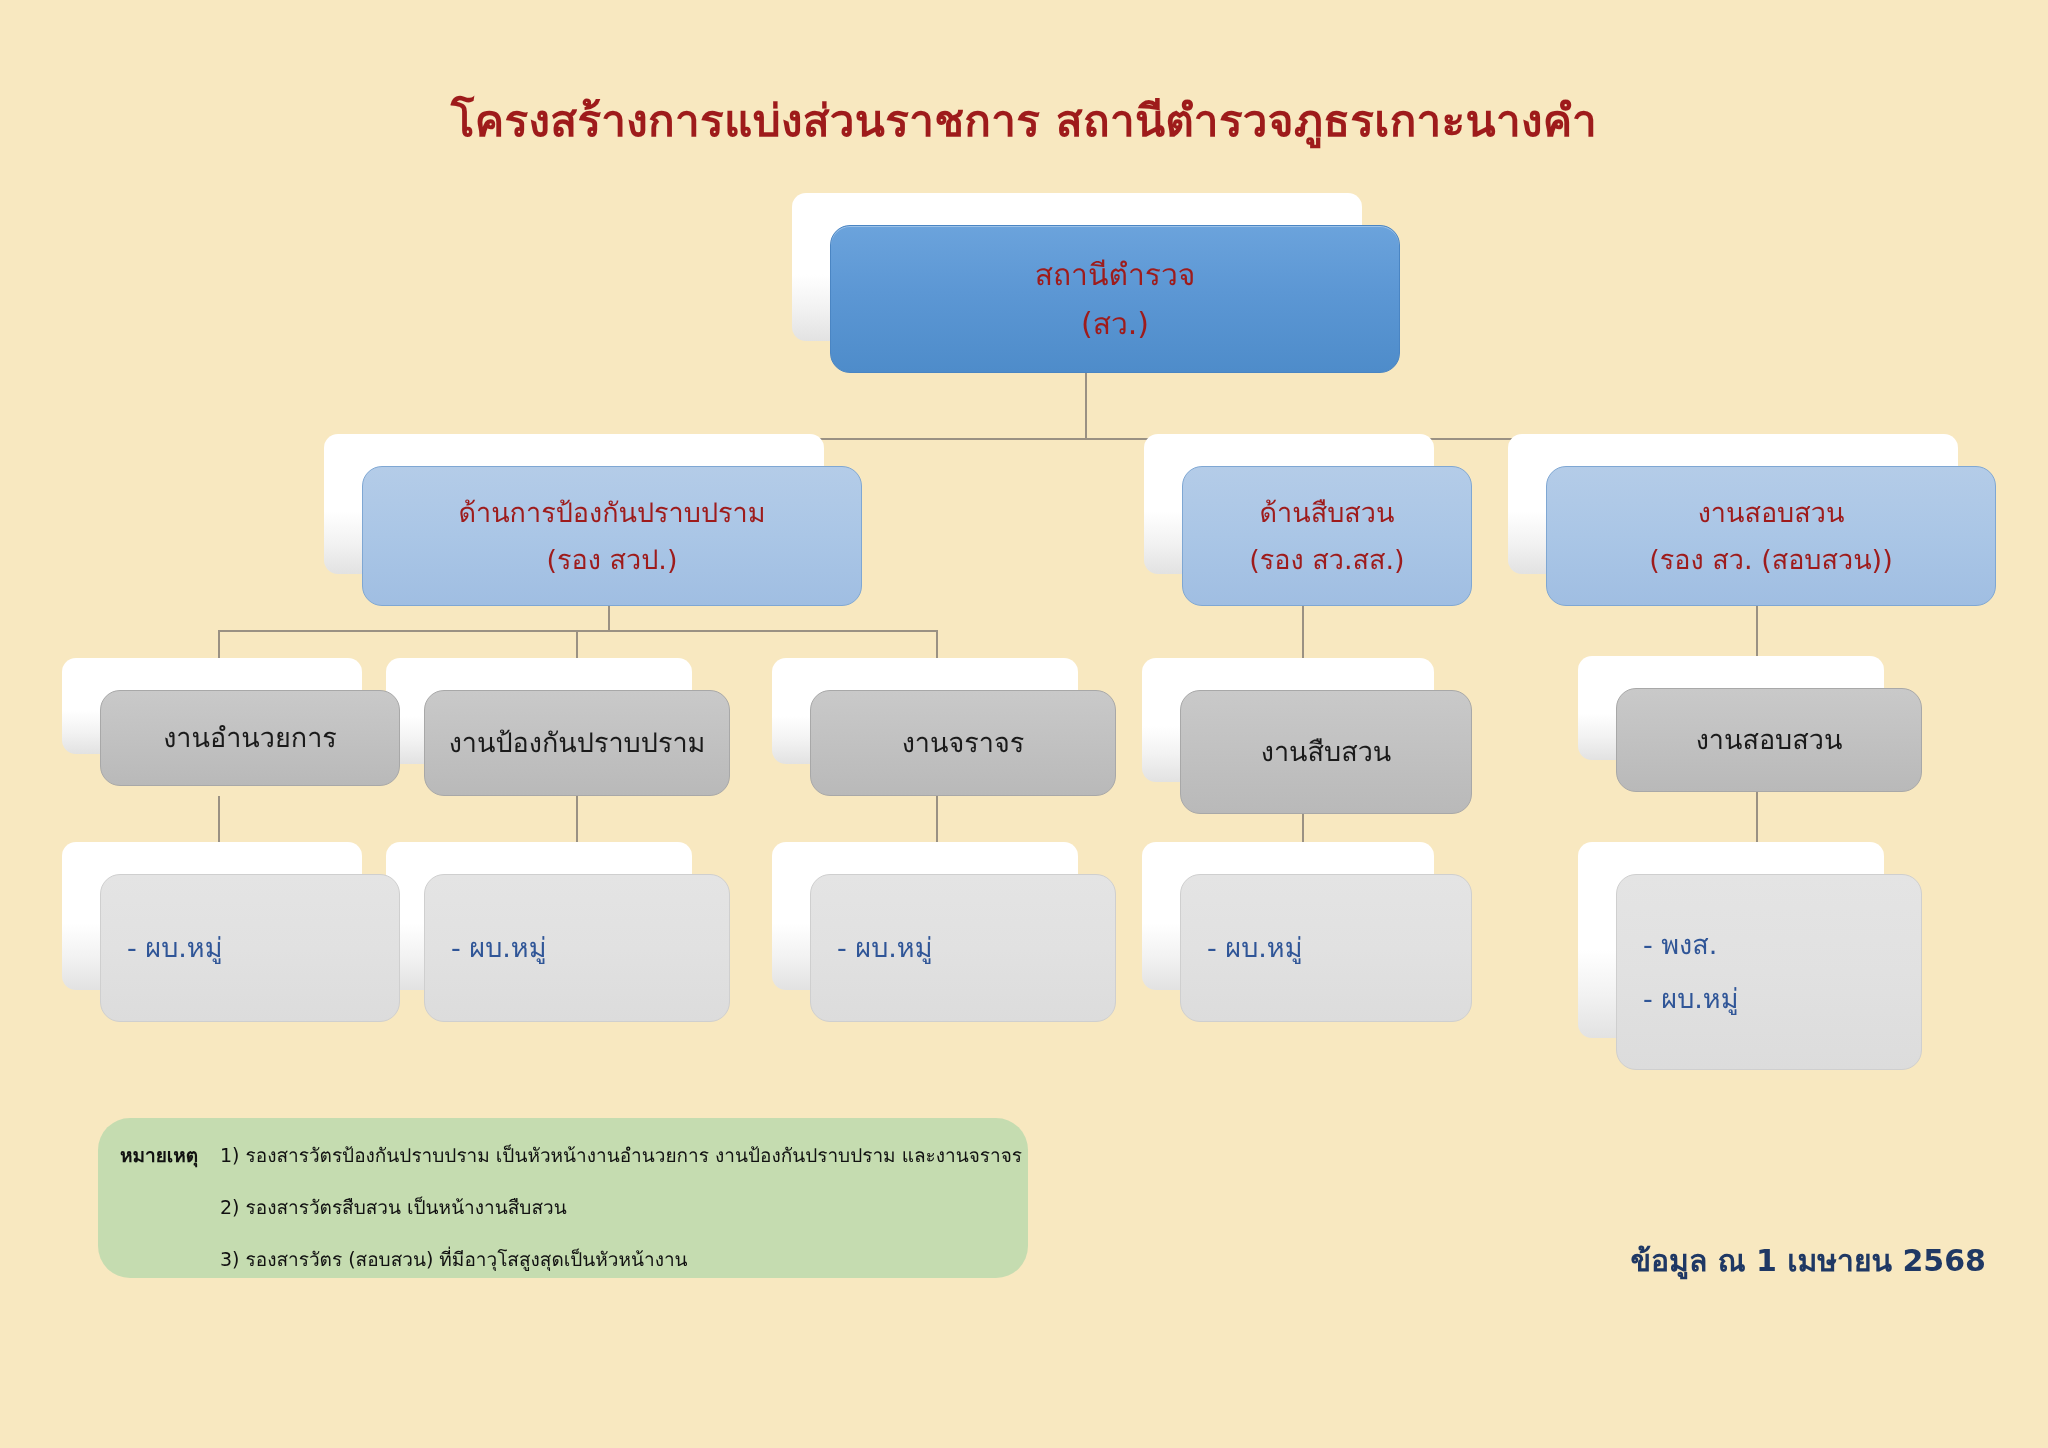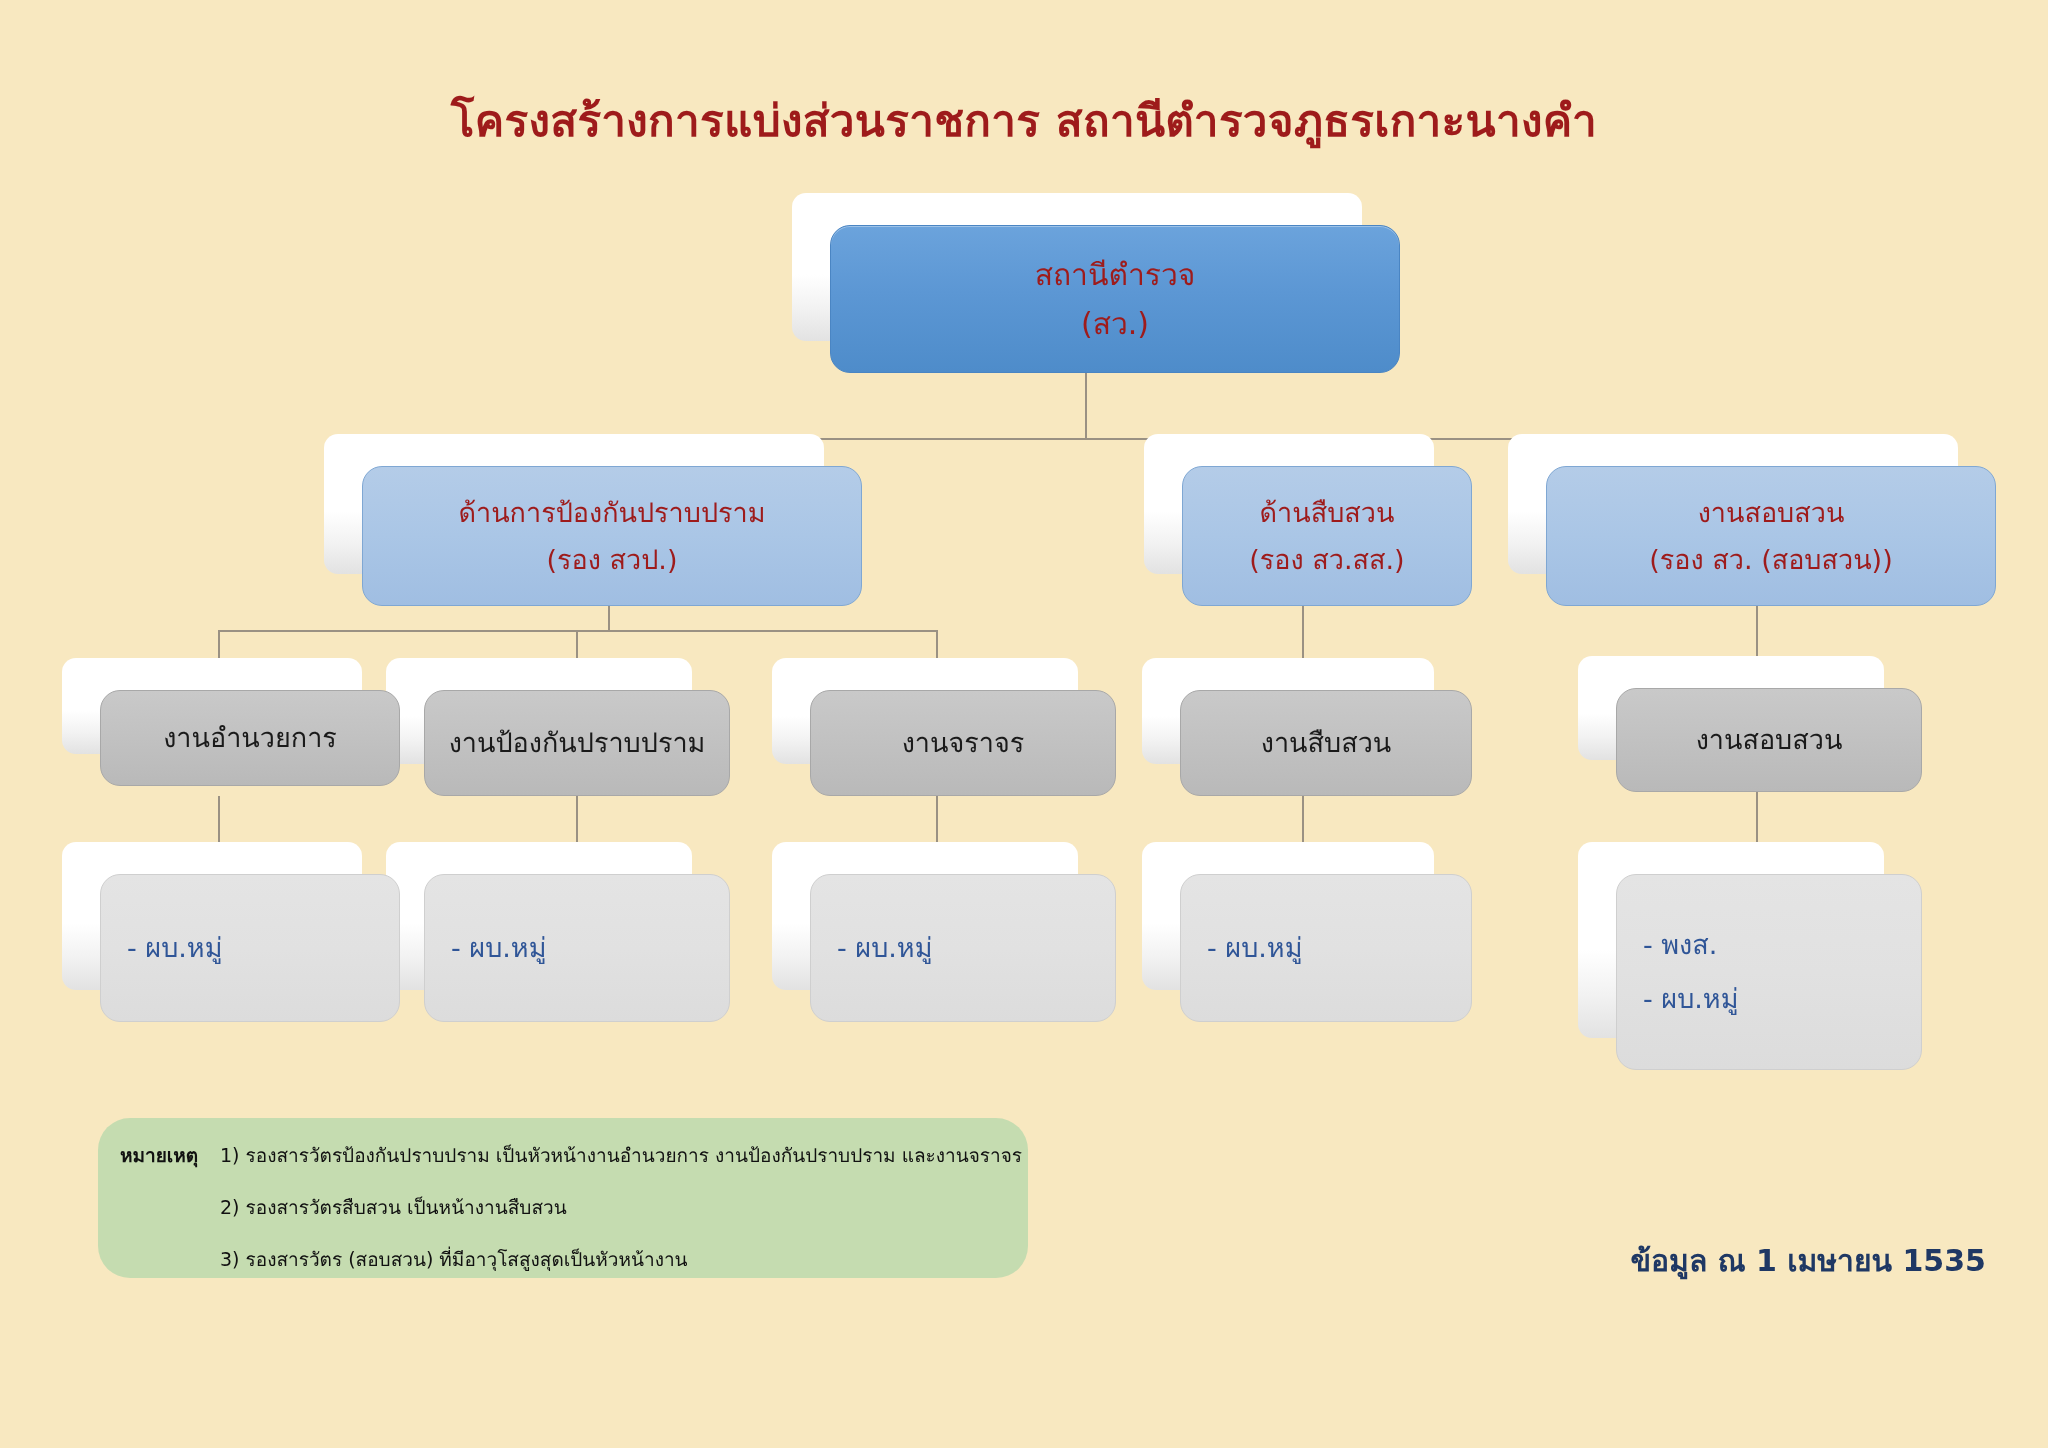--- a/index.html
+++ b/index.html
@@ -236,21 +236,21 @@
     </div>
   </div>
 
   <div class="node" style="left:810px; top:690px; width:306px; height:106px;">
     <div class="backcard"></div>
     <div class="box lvl3">
       <div class="line">งานจราจร</div>
     </div>
   </div>
 
-  <div class="node" style="left:1180px; top:690px; width:292px; height:106px;">
+  <div class="node" style="left:1180px; top:690px; width:292px; height:124px;">
     <div class="backcard"></div>
     <div class="box lvl3">
       <div class="line">งานสืบสวน</div>
     </div>
   </div>
 
   <div class="node" style="left:1616px; top:688px; width:306px; height:104px;">
     <div class="backcard"></div>
     <div class="box lvl3">
       <div class="line">งานสอบสวน</div>
@@ -301,15 +301,15 @@
     <div class="notes-row">
       <div class="notes-indent"></div>
       <div class="notes-text">2) รองสารวัตรสืบสวน เป็นหน้างานสืบสวน</div>
     </div>
     <div class="notes-row">
       <div class="notes-indent"></div>
       <div class="notes-text">3) รองสารวัตร (สอบสวน) ที่มีอาวุโสสูงสุดเป็นหัวหน้างาน</div>
     </div>
   </div>
 
-  <div class="datestamp" style="right:62px; top:1237px;">ข้อมูล ณ 1 เมษายน 1535</div>
+  <div class="datestamp" style="right:62px; top:1237px;">ข้อมูล ณ 1 เมษายน 2568</div>
 
 </div>
 
 </body></html>

